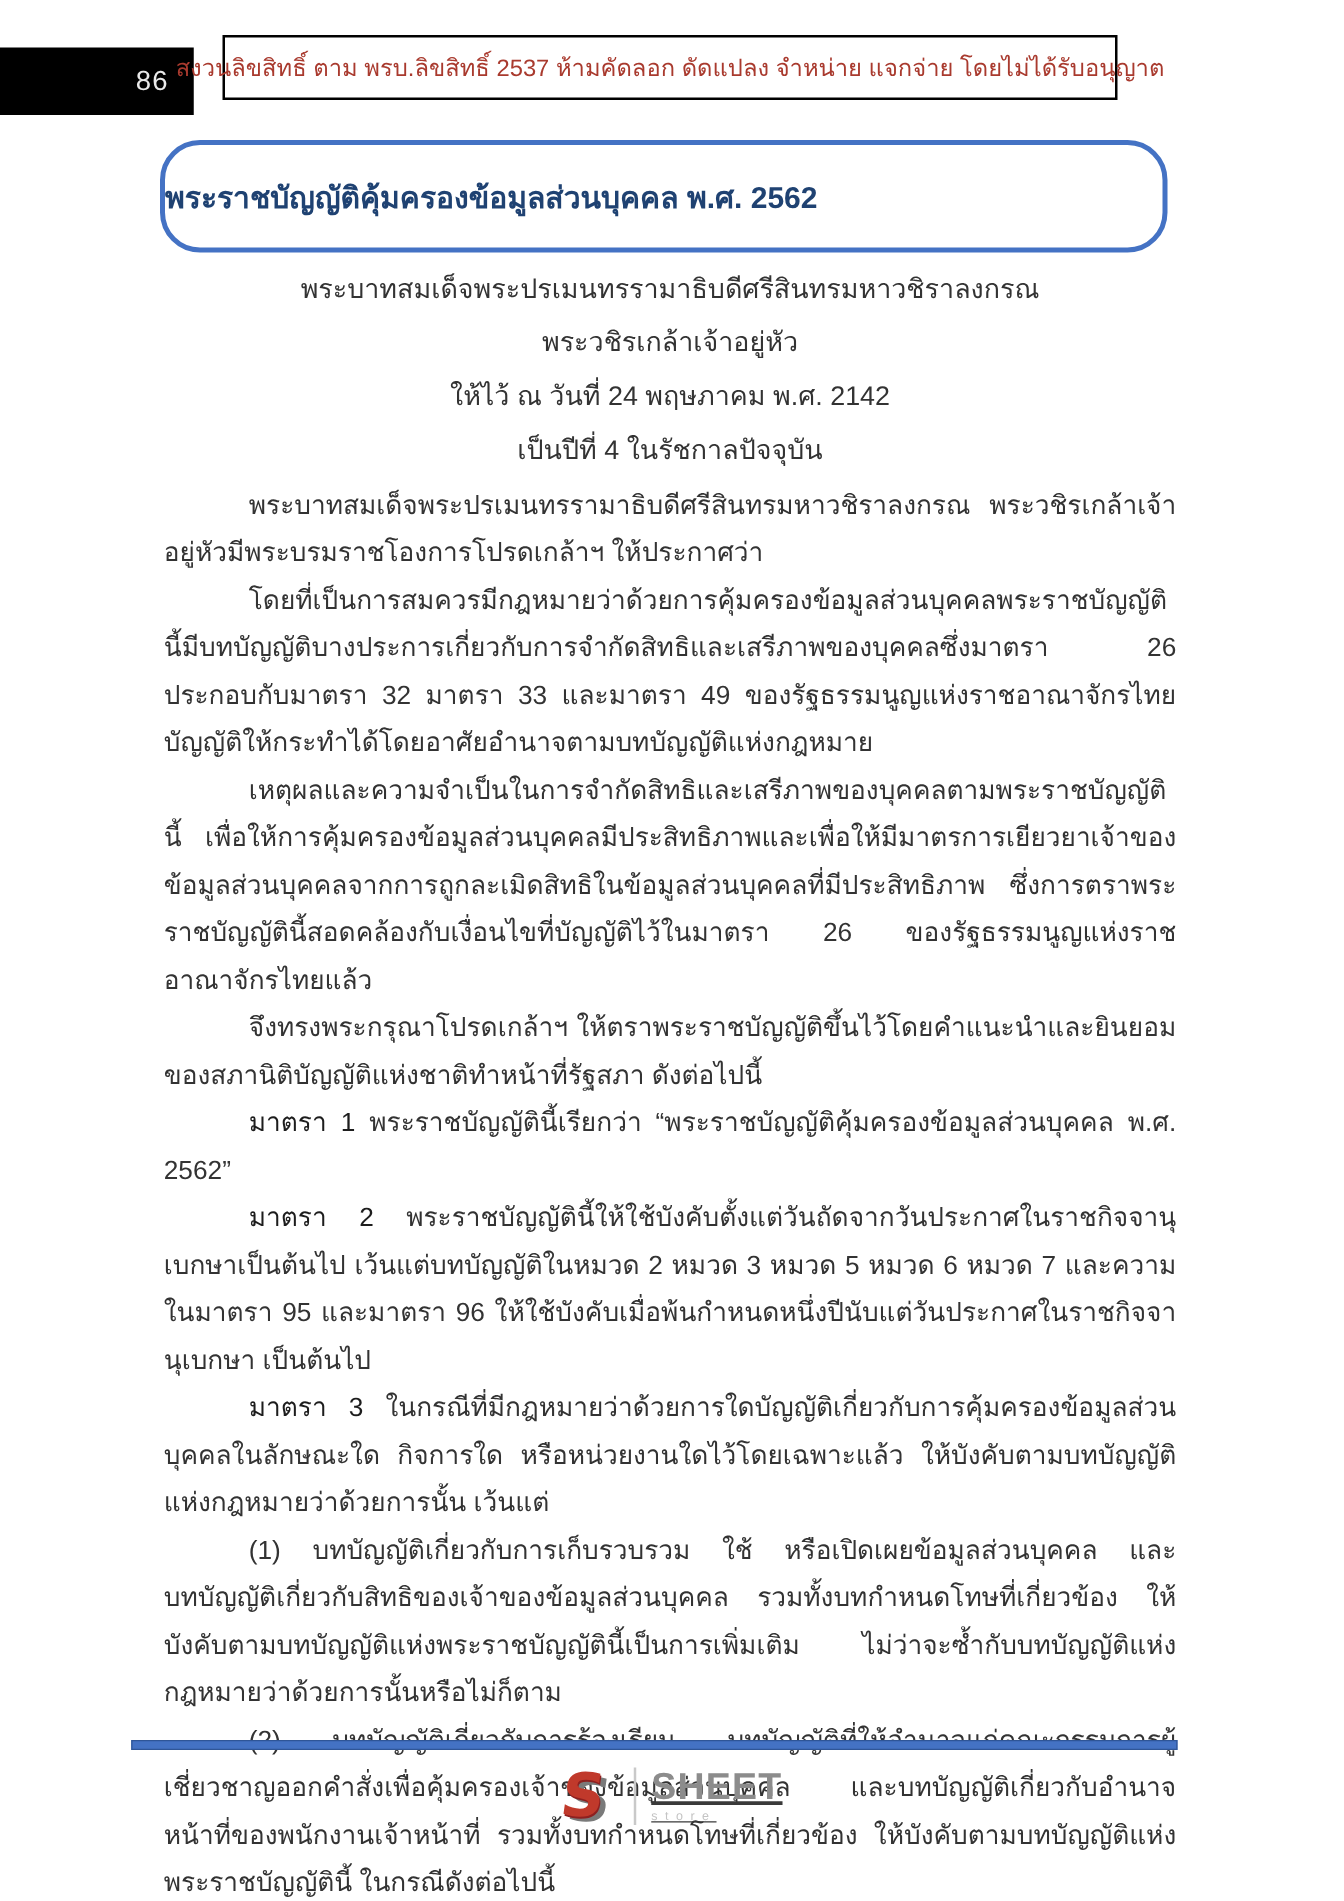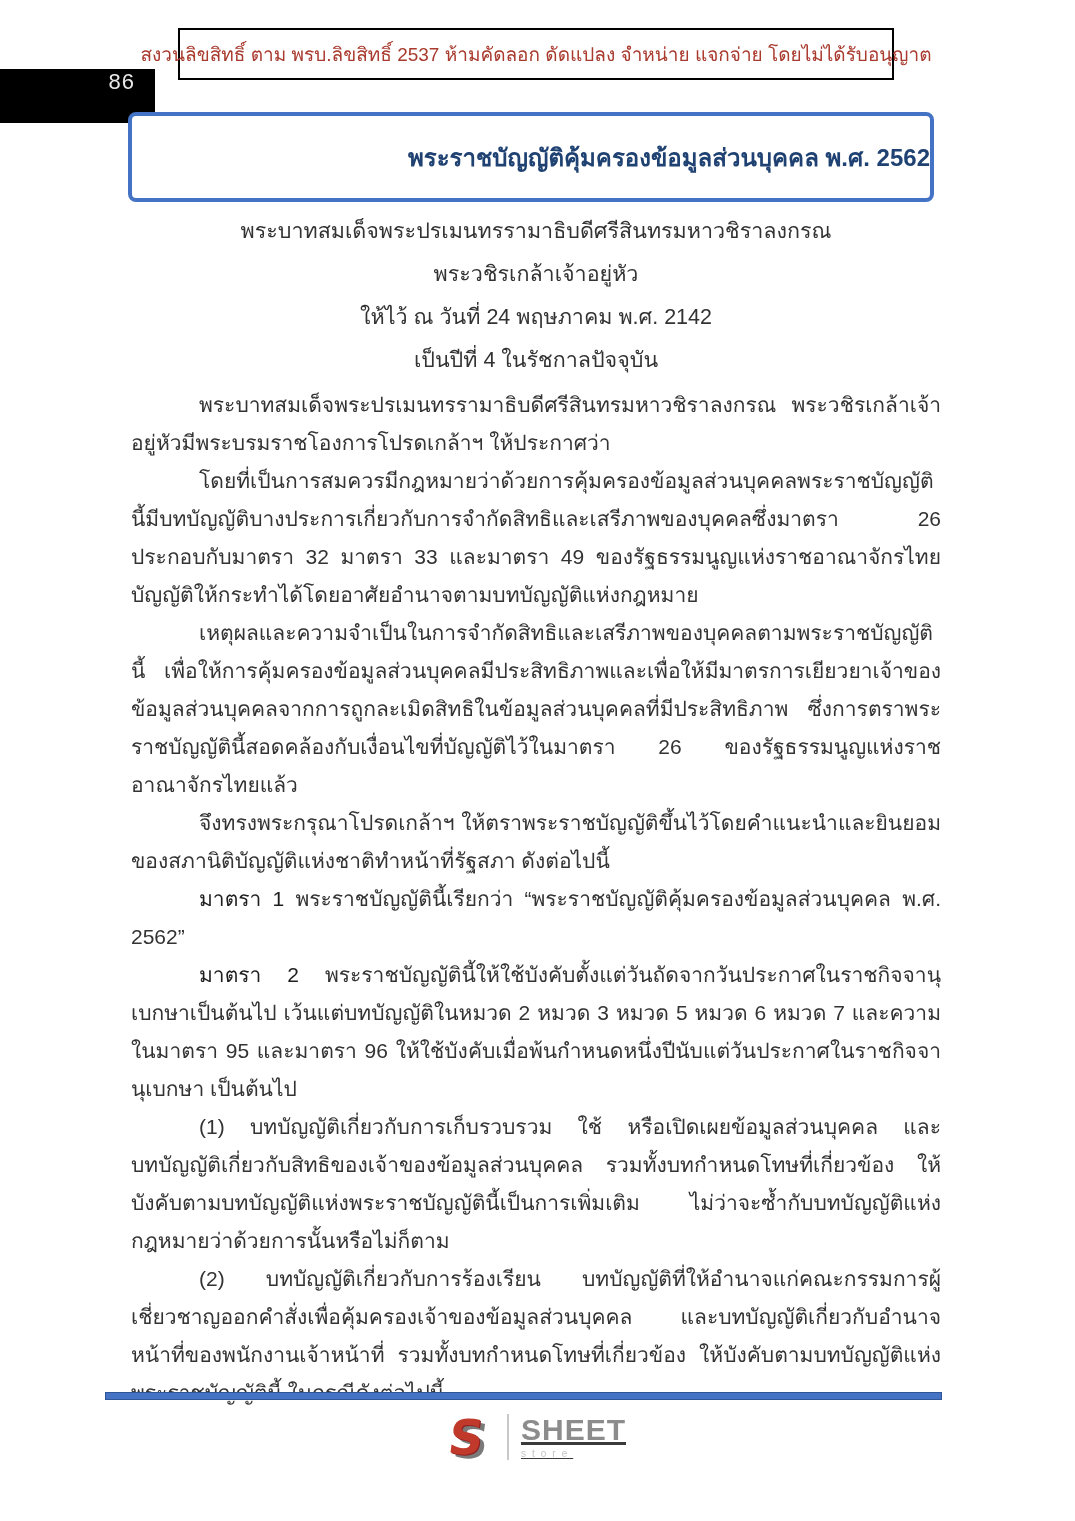--- a/index.html
+++ b/index.html
@@ -8,38 +8,38 @@
     width:1075px;height:1521px;
     background:#ffffff;
     font-family:"Liberation Sans","DejaVu Sans",sans-serif;
     color:#3a3a3a;
     overflow:hidden;
   }
   
   .page-number-box{
     position:absolute;left:0;top:38px;width:155px;height:54px;
     background:#000000;
-    display:flex;align-items:flex-start;justify-content:flex-end;margin-top:31px;
+    display:flex;align-items:center;justify-content:flex-end;
   }
   .page-number-box span{
     color:#e9e9e9;font-size:22px;padding-right:20px;letter-spacing:1px;
   }
   .copyright-box{
     position:absolute;left:178px;top:28px;width:712px;height:48px;
     border:2px solid #000000;background:#ffffff;
     display:flex;align-items:center;justify-content:center;
   }
   .copyright-box span{
     color:#a93a2e;font-size:19px;white-space:nowrap;
   }
   
   .title-box{
     position:absolute;left:128px;top:112px;width:798px;height:82px;
-    border:4px solid #4472c4;border-radius:8px;background:#ffffff;
-    display:flex;align-items:center;justify-content:flex-end;
+    border:4px solid #4472c4;border-radius:32px;background:#ffffff;
+    display:flex;align-items:center;justify-content:flex-start;
   }
   .title-box span{
     color:#1f4272;font-size:24px;font-weight:bold;
   }
   
   .content{
     position:absolute;left:131px;top:210px;width:810px;
   }
   .preamble{ text-align:center;font-size:21.5px;line-height:43px;color:#333333; }
   .preamble div{ white-space:nowrap; }
@@ -99,20 +99,21 @@
       <div>เป็นปีที่ 4 ในรัชกาลปัจจุบัน</div>
     </div>
 
     <div class="bodytext">
       <p><span>พระบาทสมเด็จพระปรเมนทรรามาธิบดีศรีสินทรมหาวชิราลงกรณ พระวชิรเกล้าเจ้าอยู่หัวมีพระบรมราชโองการโปรดเกล้าฯ ให้ประกาศว่า</span></p>
       <p><span>โดยที่เป็นการสมควรมีกฎหมายว่าด้วยการคุ้มครองข้อมูลส่วนบุคคลพระราชบัญญัตินี้มีบทบัญญัติบางประการเกี่ยวกับการจำกัดสิทธิและเสรีภาพของบุคคลซึ่งมาตรา 26 ประกอบกับมาตรา 32 มาตรา 33 และมาตรา 49 ของรัฐธรรมนูญแห่งราชอาณาจักรไทย บัญญัติให้กระทำได้โดยอาศัยอำนาจตามบทบัญญัติแห่งกฎหมาย</span></p>
       <p><span>เหตุผลและความจำเป็นในการจำกัดสิทธิและเสรีภาพของบุคคลตามพระราชบัญญัตินี้ เพื่อให้การคุ้มครองข้อมูลส่วนบุคคลมีประสิทธิภาพและเพื่อให้มีมาตรการเยียวยาเจ้าของข้อมูลส่วนบุคคลจากการถูกละเมิดสิทธิในข้อมูลส่วนบุคคลที่มีประสิทธิภาพ ซึ่งการตราพระราชบัญญัตินี้สอดคล้องกับเงื่อนไขที่บัญญัติไว้ในมาตรา 26 ของรัฐธรรมนูญแห่งราชอาณาจักรไทยแล้ว</span></p>
       <p><span>จึงทรงพระกรุณาโปรดเกล้าฯ ให้ตราพระราชบัญญัติขึ้นไว้โดยคำแนะนำและยินยอมของสภานิติบัญญัติแห่งชาติทำหน้าที่รัฐสภา ดังต่อไปนี้</span></p>
       <p><b>มาตรา 1</b><span> พระราชบัญญัตินี้เรียกว่า “พระราชบัญญัติคุ้มครองข้อมูลส่วนบุคคล พ.ศ. 2562”</span></p>
       <p><b>มาตรา 2</b><span> พระราชบัญญัตินี้ให้ใช้บังคับตั้งแต่วันถัดจากวันประกาศในราชกิจจานุเบกษาเป็นต้นไป เว้นแต่บทบัญญัติในหมวด 2 หมวด 3 หมวด 5 หมวด 6 หมวด 7 และความในมาตรา 95 และมาตรา 96 ให้ใช้บังคับเมื่อพ้นกำหนดหนึ่งปีนับแต่วันประกาศในราชกิจจานุเบกษา เป็นต้นไป</span></p>
+      <p><b>มาตรา 3</b><span> ในกรณีที่มีกฎหมายว่าด้วยการใดบัญญัติเกี่ยวกับการคุ้มครองข้อมูลส่วนบุคคลในลักษณะใด กิจการใด หรือหน่วยงานใดไว้โดยเฉพาะแล้ว ให้บังคับตามบทบัญญัติแห่งกฎหมายว่าด้วยการนั้น เว้นแต่</span></p>
       <p><span>(1) บทบัญญัติเกี่ยวกับการเก็บรวบรวม ใช้ หรือเปิดเผยข้อมูลส่วนบุคคล และบทบัญญัติเกี่ยวกับสิทธิของเจ้าของข้อมูลส่วนบุคคล รวมทั้งบทกำหนดโทษที่เกี่ยวข้อง ให้บังคับตามบทบัญญัติแห่งพระราชบัญญัตินี้เป็นการเพิ่มเติม ไม่ว่าจะซ้ำกับบทบัญญัติแห่งกฎหมายว่าด้วยการนั้นหรือไม่ก็ตาม</span></p>
       <p><span>(2) บทบัญญัติเกี่ยวกับการร้องเรียน บทบัญญัติที่ให้อำนาจแก่คณะกรรมการผู้เชี่ยวชาญออกคำสั่งเพื่อคุ้มครองเจ้าของข้อมูลส่วนบุคคล และบทบัญญัติเกี่ยวกับอำนาจหน้าที่ของพนักงานเจ้าหน้าที่ รวมทั้งบทกำหนดโทษที่เกี่ยวข้อง ให้บังคับตามบทบัญญัติแห่งพระราชบัญญัตินี้ ในกรณีดังต่อไปนี้</span></p>
 
     </div>
 
   </div>
 
   <div class="footer-rule"></div>
 
   <div class="footer-logo">

